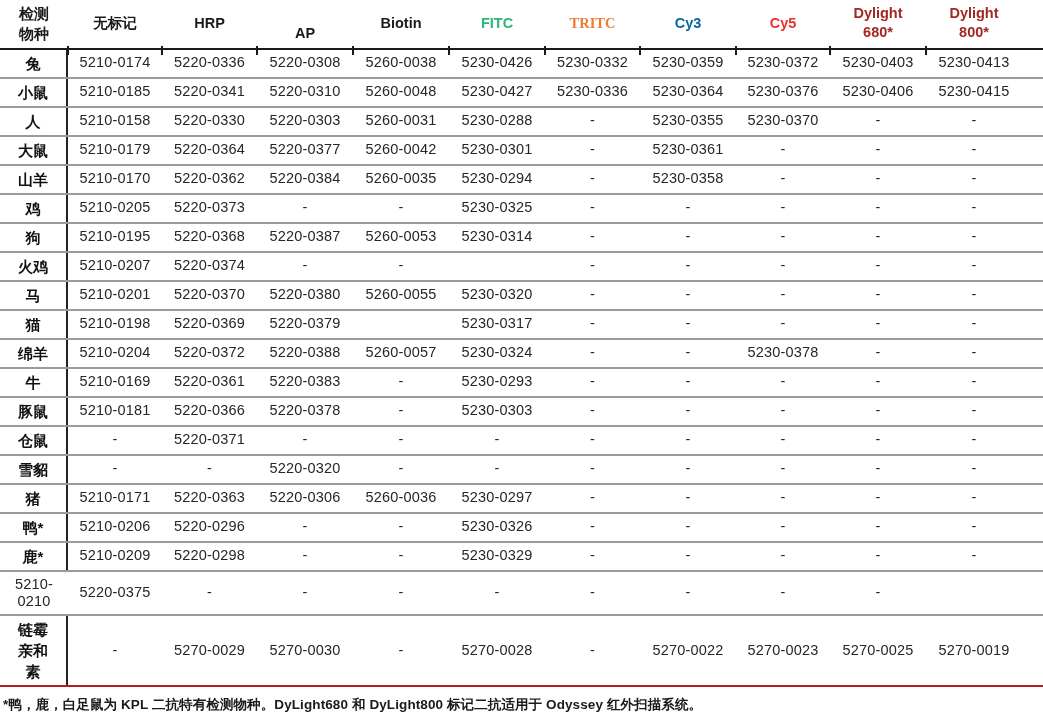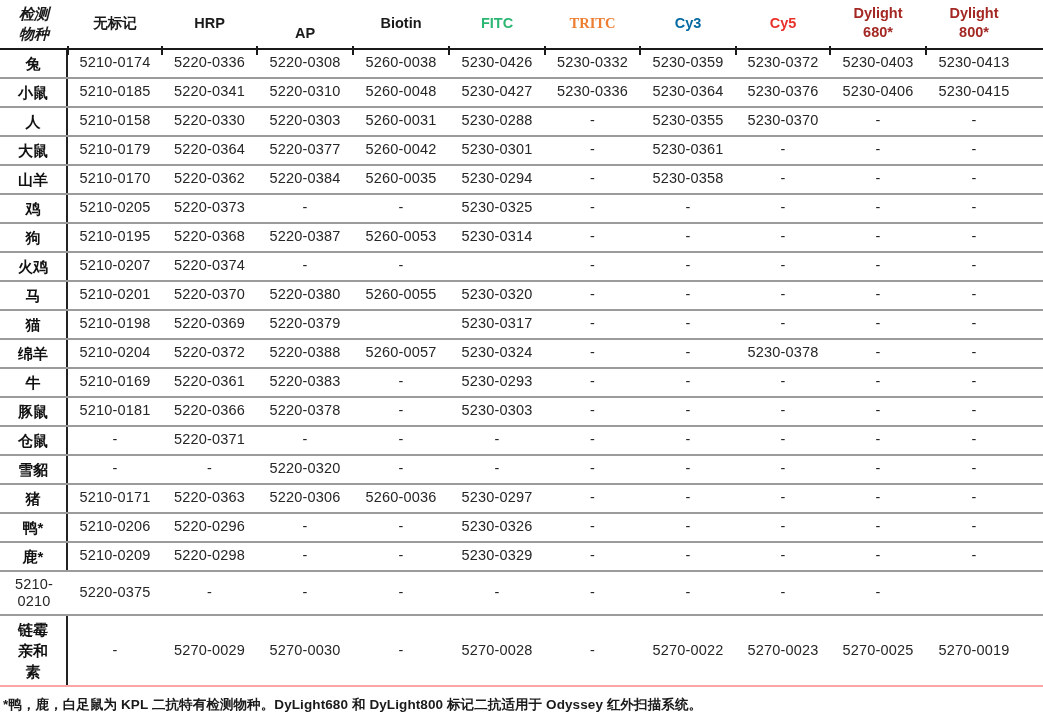--- a/index.html
+++ b/index.html
@@ -43,36 +43,35 @@
     max-width: 70px;
   }
   .species-h {
     font-size: 15px;
     padding-bottom: 3px;
   }
   .species-h .inner {
     display: inline-block;
     max-width: 34px;
     line-height: 1.35;
-    font-style: italic;
   }
   .tick {
     position: absolute;
     width: 2px;
     height: 9px;
     bottom: -7px;
     background: #1a1a1a;
   }
   
   .body-row {
     min-height: 27px;
     border-bottom: 2px solid #9b9b9b;
   }
   .body-row.last {
-    border-bottom: 2px solid #fca5a5;
+    border-bottom: 2px solid #b91c1c;
   }
   .cell {
     text-align: center;
     font-size: 14.5px;
     line-height: 1.2;
     padding: 4px 0;
     align-self: stretch;
     display: flex;
     align-items: center;
     justify-content: center;

